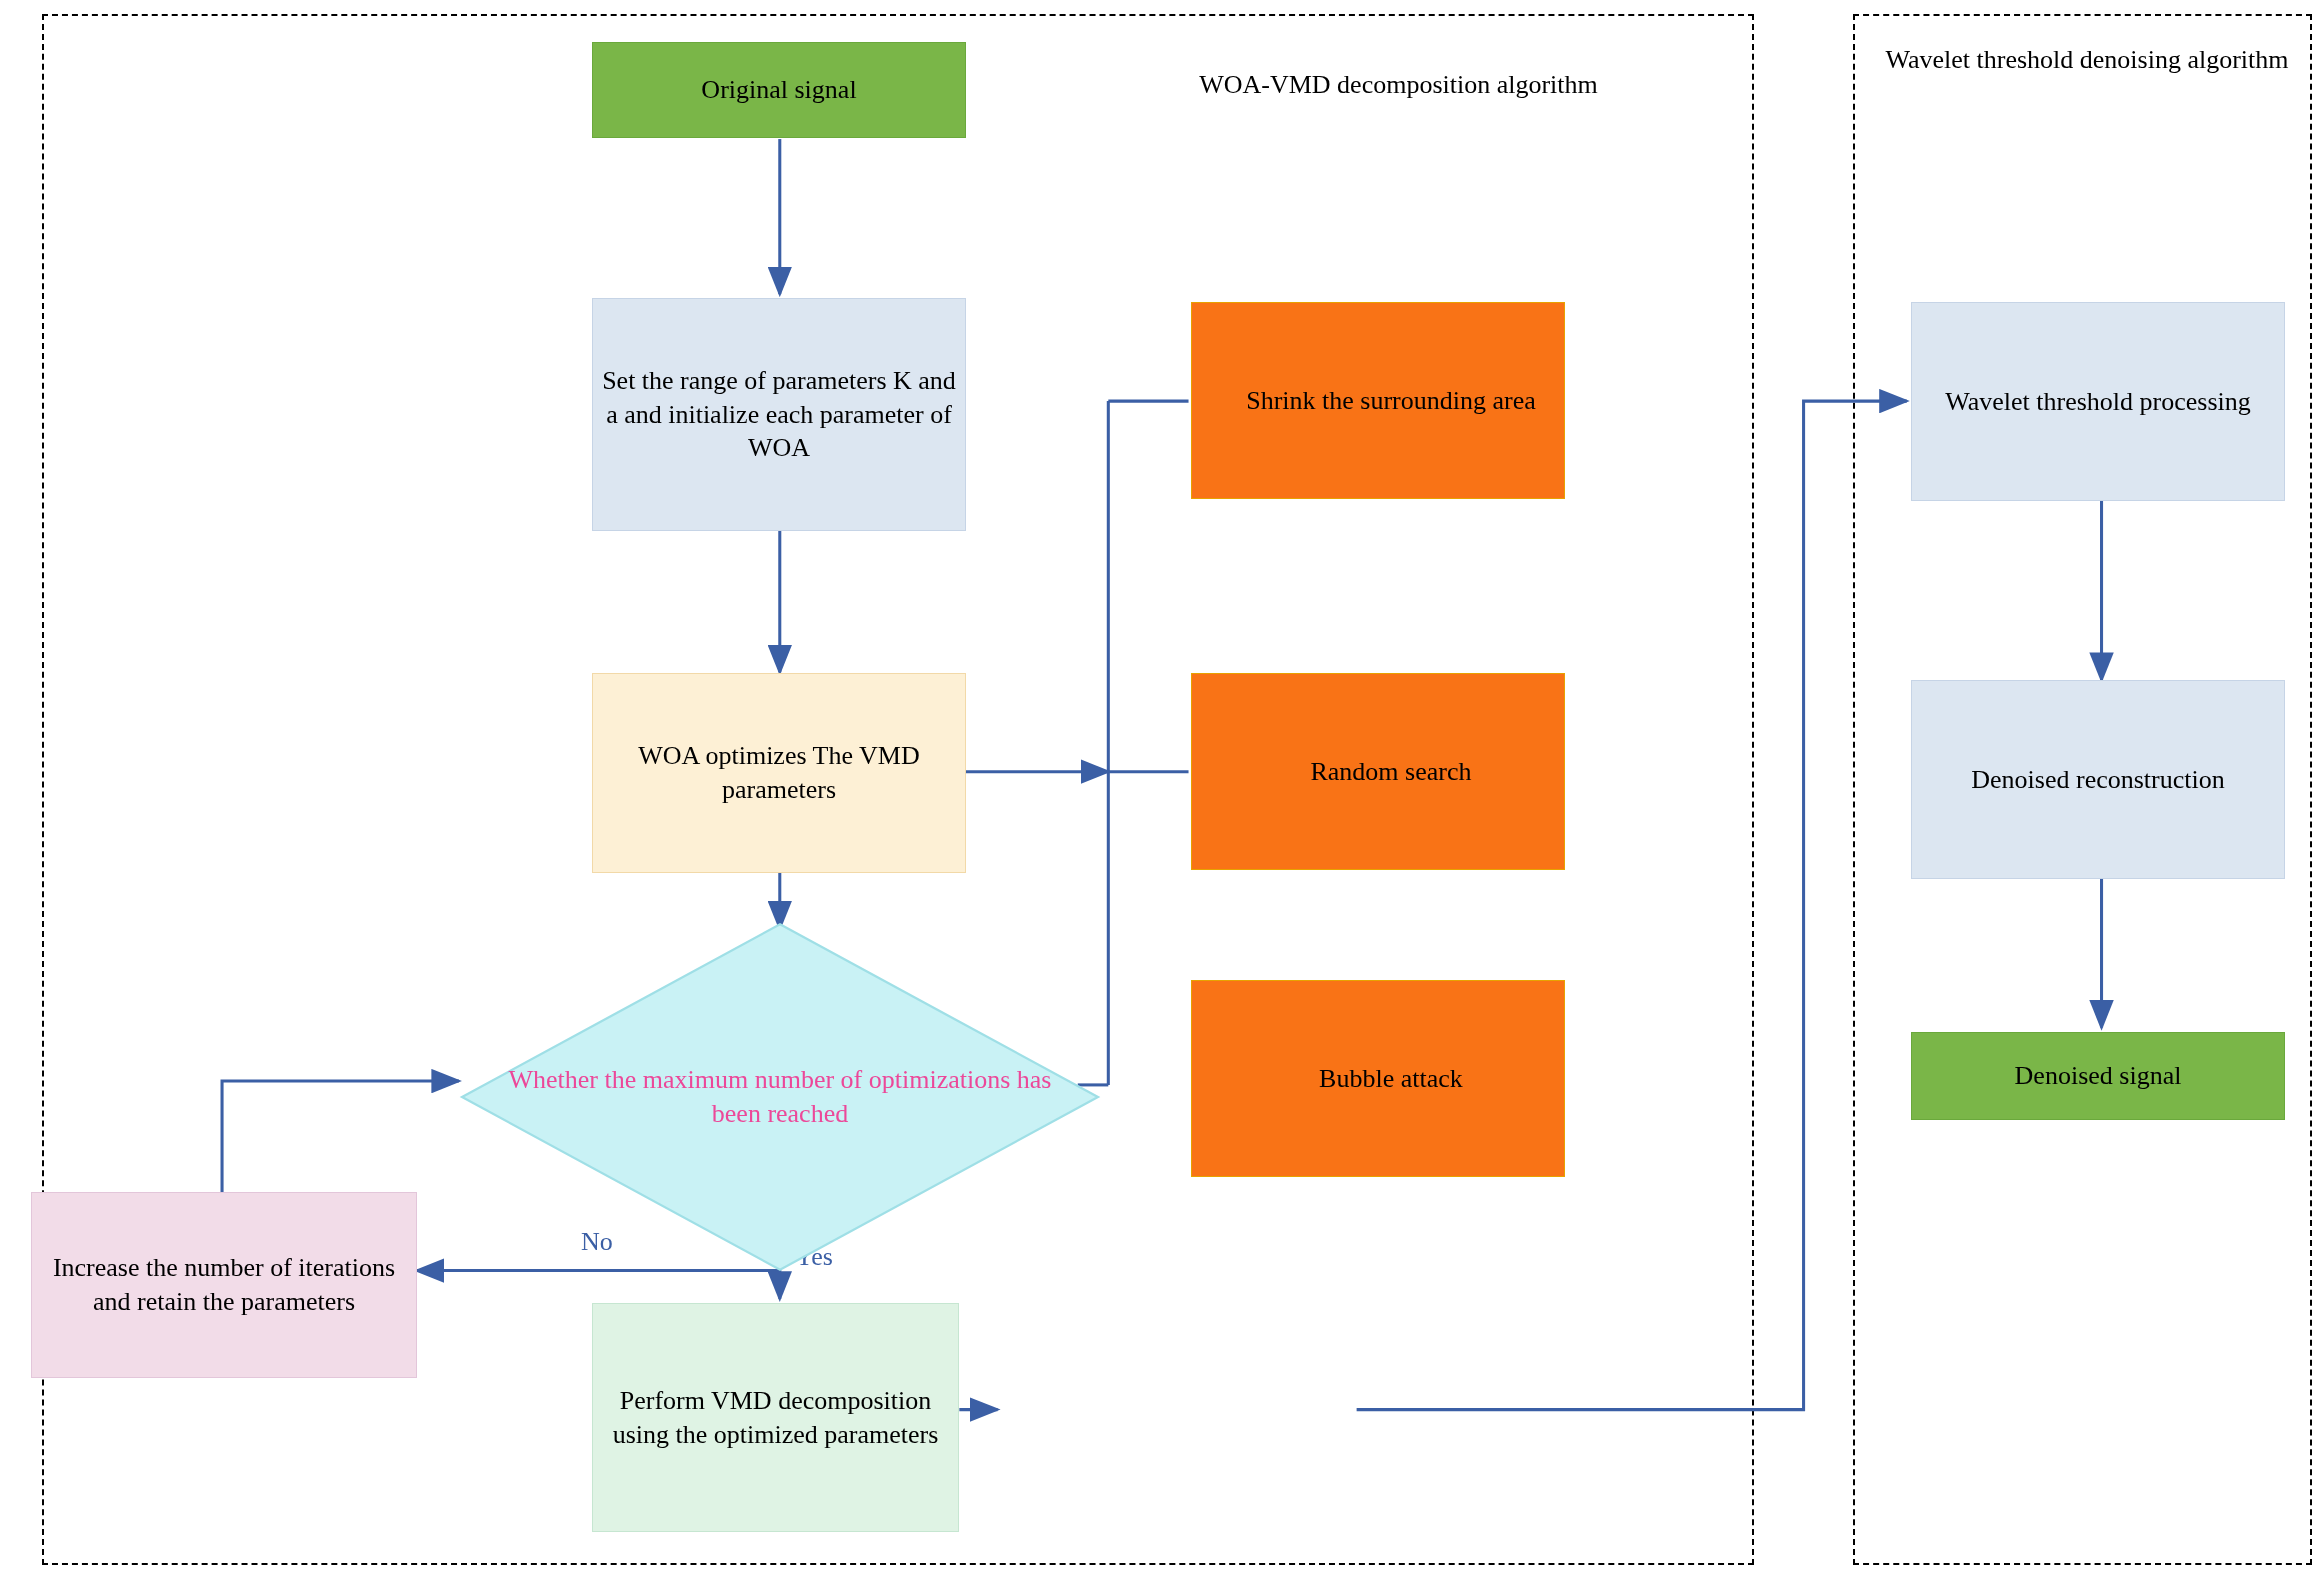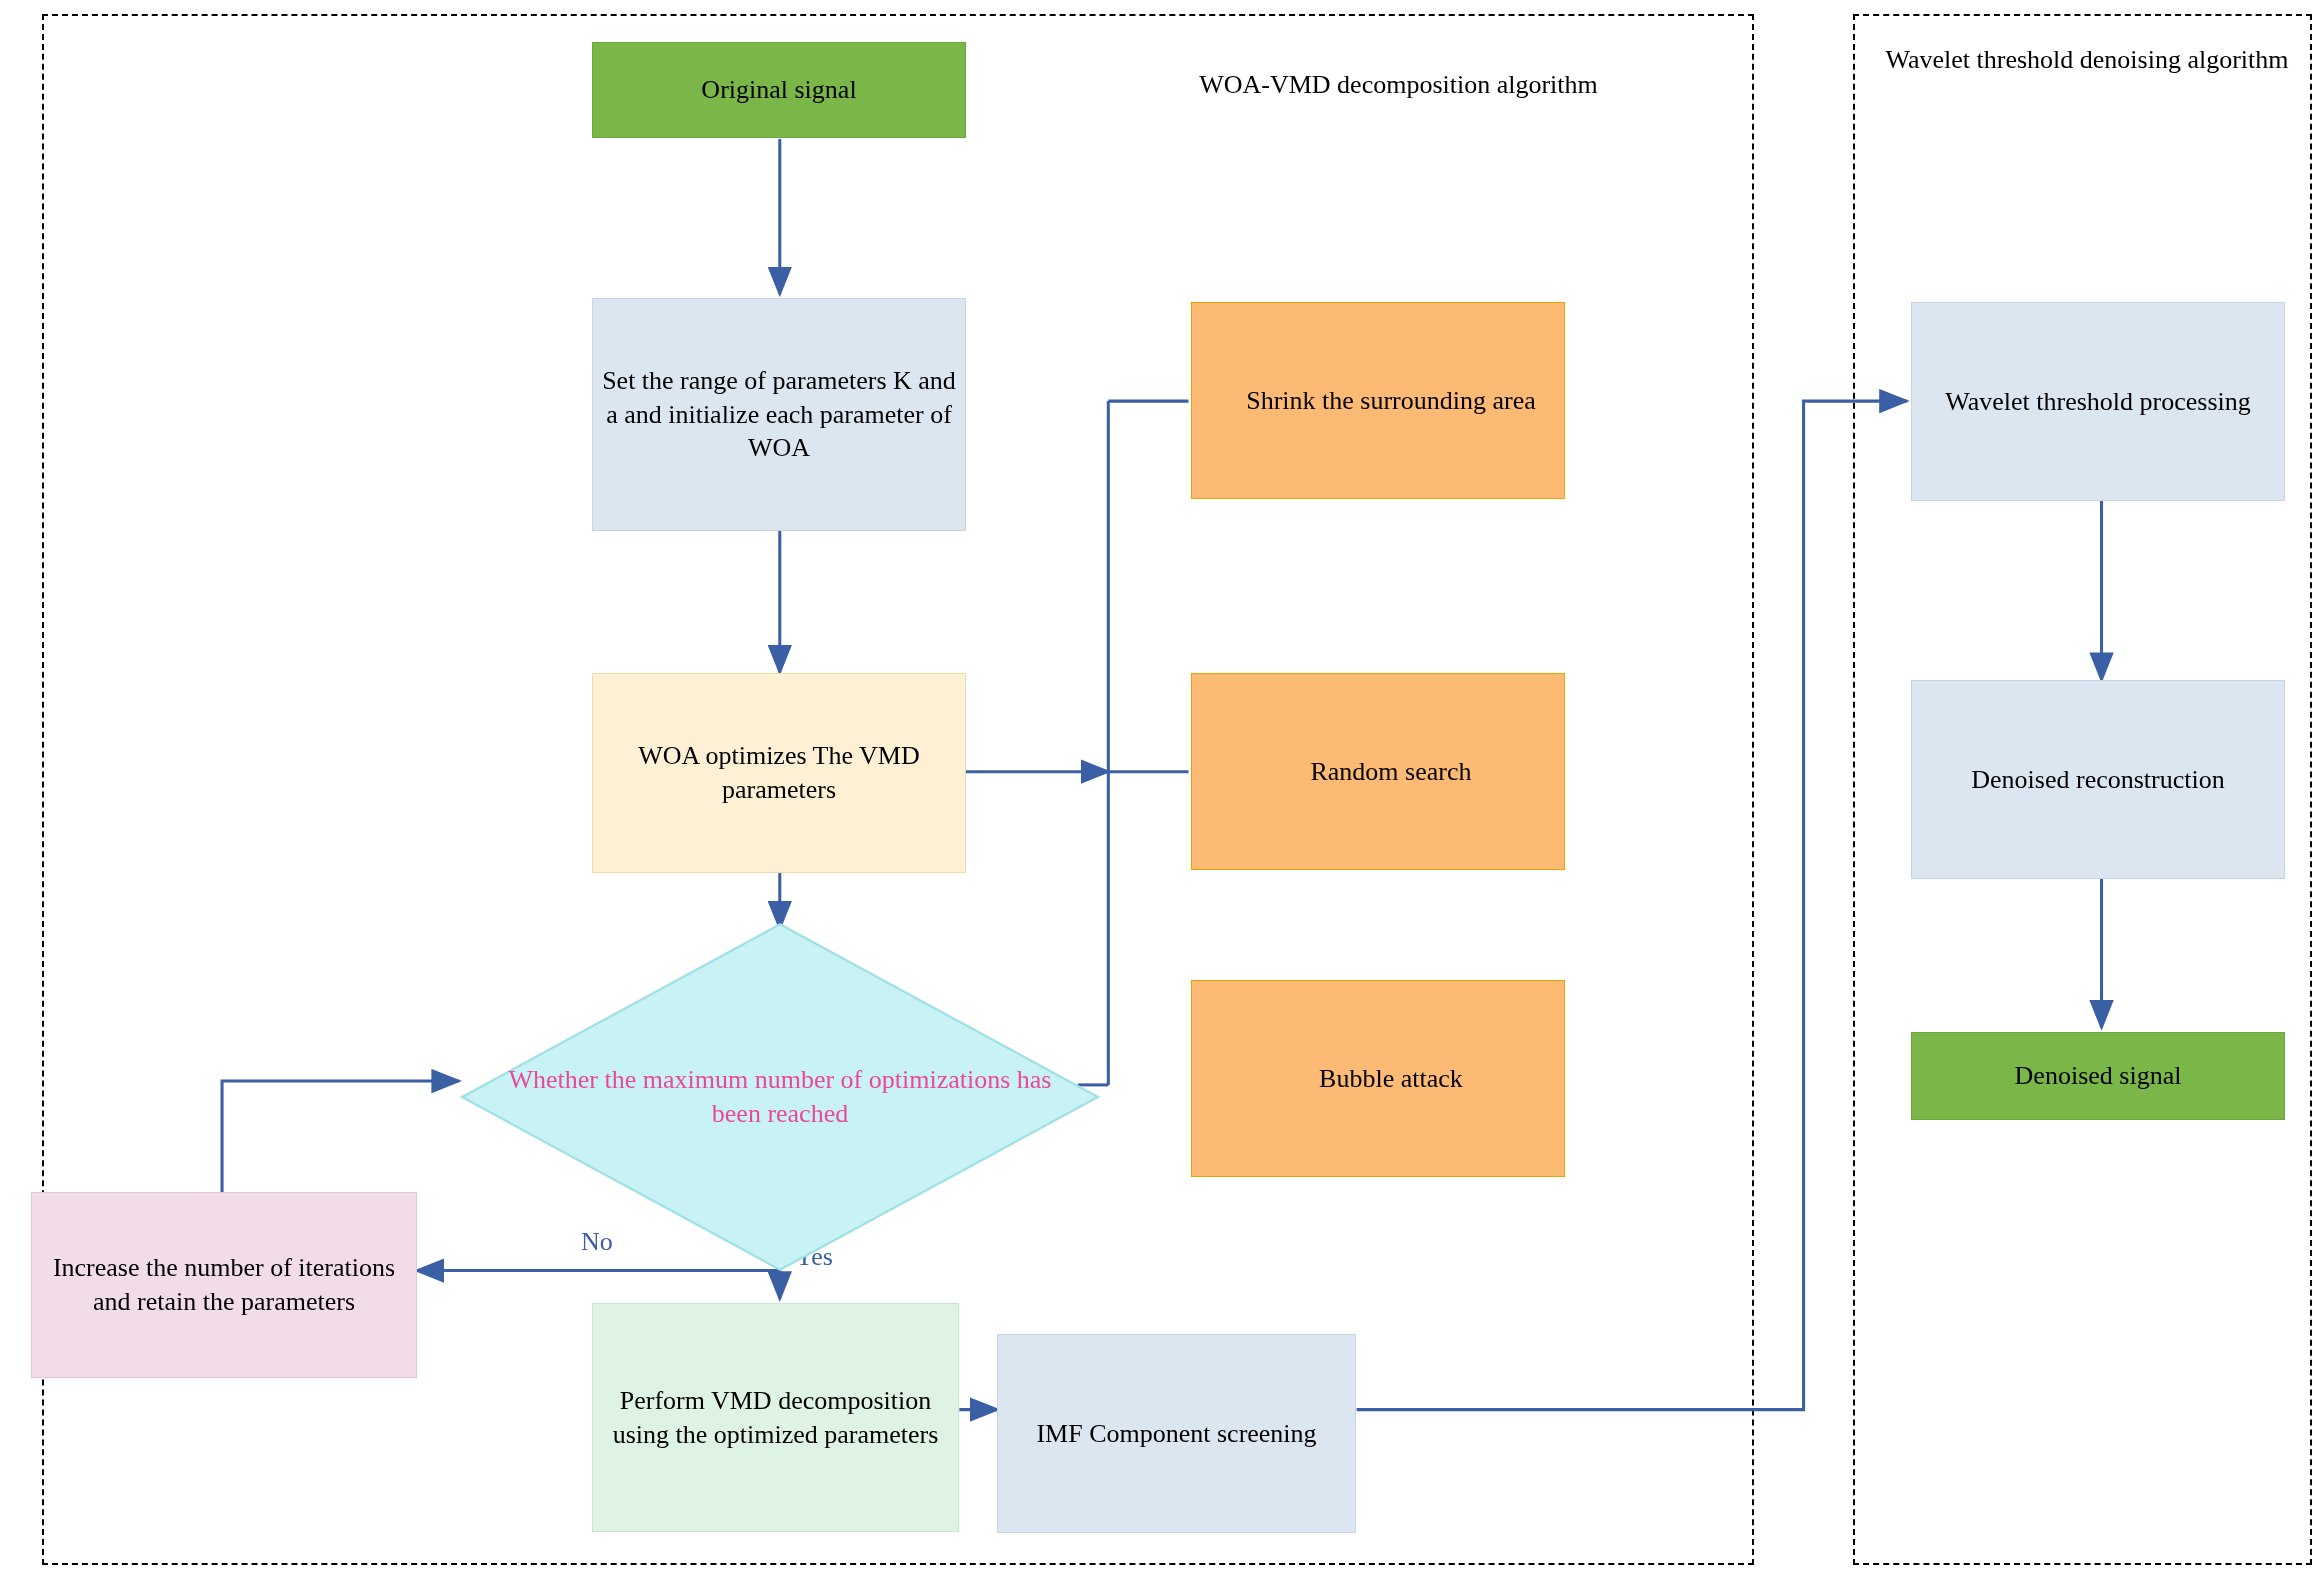--- a/index.html
+++ b/index.html
@@ -47,21 +47,21 @@
   }
   .node.bluegrey {
     background: #dce6f1;
     border: 1.5px solid #c6d4e6;
   }
   .node.cream {
     background: #fdf0d5;
     border: 1.5px solid #f2d9a8;
   }
   .node.orange {
-    background: #fdba74;
+    background: #f97316;
     border: 1.5px solid #e8a200;
     padding-left: 32px;
   }
   .node.pink {
     background: #f2dce8;
     border: 1.5px solid #e3c6da;
   }
   .node.mint {
     background: #dff3e4;
     border: 1.5px solid #c6e6d1;
@@ -176,21 +176,20 @@
   <div class="node orange" style="left:1191px; top:302px; width:374px; height:197px;">Shrink the surrounding area</div>
 
   <div class="node orange" style="left:1191px; top:673px; width:374px; height:197px;">Random search</div>
 
   <div class="node orange" style="left:1191px; top:980px; width:374px; height:197px;">Bubble attack</div>
 
   <div class="node pink" style="left:31px; top:1192px; width:386px; height:186px;">Increase the number of iterations and retain the parameters</div>
 
   <div class="node mint" style="left:592px; top:1303px; width:367px; height:229px;">Perform VMD decomposition using the optimized parameters</div>
 
-  <div class="node bluegrey" style="left:997px; top:1334px; width:359px; height:199px;">IMF Component screening</div>
 
   <div class="node bluegrey" style="left:1911px; top:302px; width:374px; height:199px;">Wavelet threshold processing</div>
 
   <div class="node bluegrey" style="left:1911px; top:680px; width:374px; height:199px;">Denoised reconstruction</div>
 
   <div class="node greenlight" style="left:1911px; top:1032px; width:374px; height:88px;">Denoised signal</div>
 
 </div>
 
 

